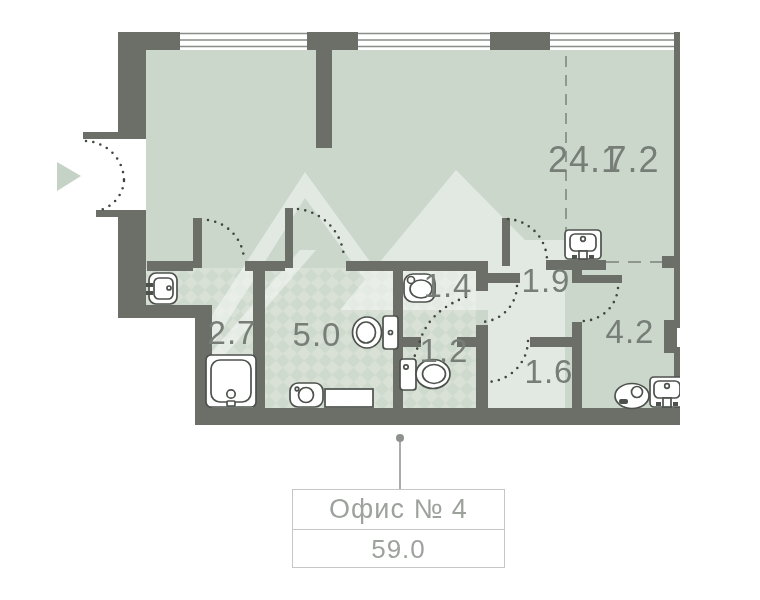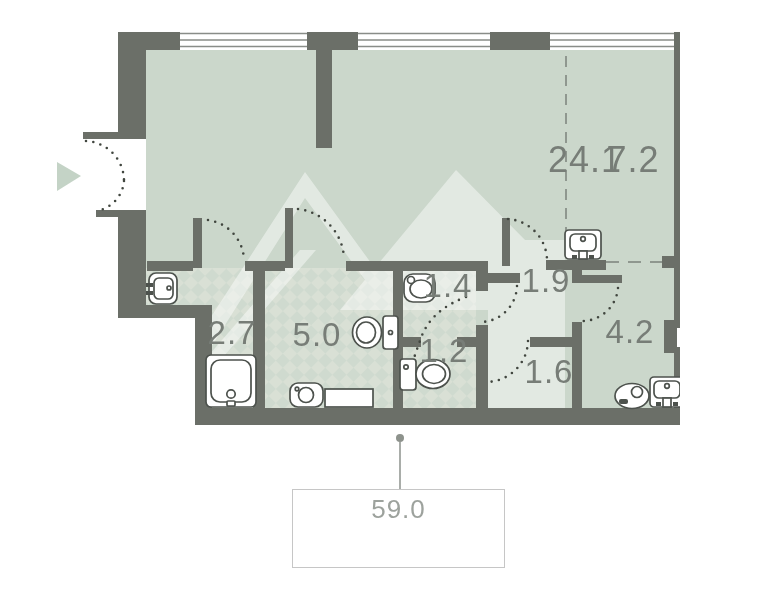--- a/index.html
+++ b/index.html
@@ -187,15 +187,16 @@
     <text class="room-label" x="630" y="343" font-size="33">4.2</text>
   </g>
 
   <g>
     <circle cx="400" cy="438" r="4" fill="#8d928c"></circle>
     <line x1="400" y1="442" x2="400" y2="489" stroke="#8d928c" stroke-width="1.5"></line>
   </g>
 </svg>
 
 <div class="unit-box">
+  <div class="unit-title">Офис № 4</div>
   <div class="unit-area">59.0</div>
 </div>
 </div>
 
 </body></html>

